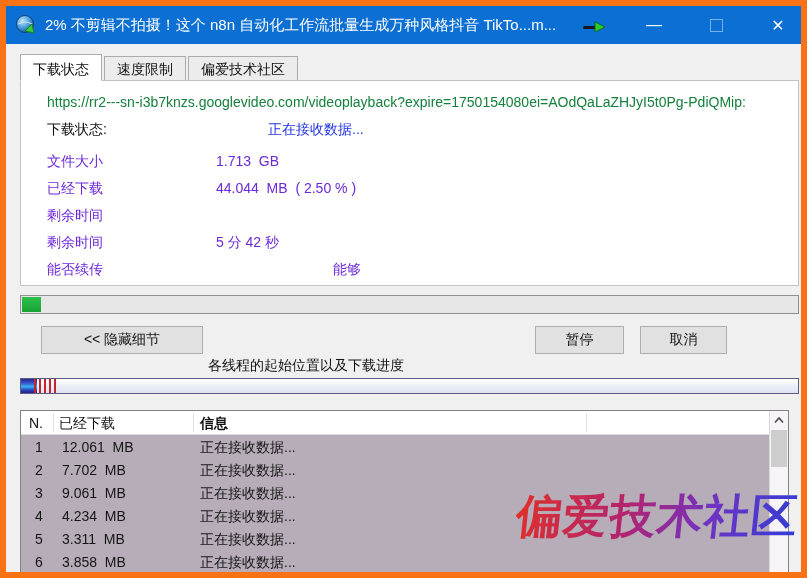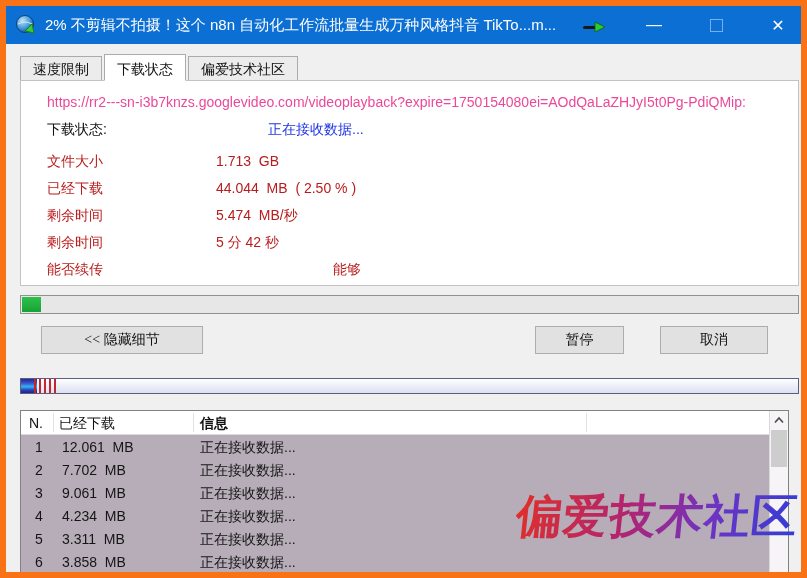--- a/index.html
+++ b/index.html
@@ -21,37 +21,37 @@
   .cap-btn.close{left:741px;}
   .max-glyph{width:13px;height:13px;border:1px solid rgba(255,255,255,.45);display:inline-block;}
   
   .client{position:absolute;top:38px;left:0;right:0;bottom:0;background:#f0f0f0;}
   
   .tabs{position:absolute;top:10px;left:14px;display:flex;align-items:flex-end;height:27px;}
   .tab{font-size:14px;color:#111;padding:4px 12px 5px;border:1px solid #ababab;border-bottom:none;background:#ececec;margin-right:2px;height:25px;cursor:pointer;}
   .tab.active{background:#fff;height:27px;padding-top:6px;position:relative;z-index:3;border-bottom:1px solid #fff;}
   
   .panel{position:absolute;top:36px;left:14px;width:779px;height:206px;background:#fff;border:1px solid #c3c3c3;z-index:2;}
-  .url{position:absolute;top:13px;left:26px;right:10px;font-size:14px;color:#ec4899;white-space:nowrap;overflow:hidden;}
+  .url{position:absolute;top:13px;left:26px;right:10px;font-size:14px;color:#15803d;white-space:nowrap;overflow:hidden;}
   .status-row{position:absolute;top:40px;left:26px;font-size:14px;color:#111;}
   .status-label{display:inline-block;}
   .status-value{position:absolute;left:221px;top:0;color:#2136e2;white-space:pre;}
   .stats{position:absolute;top:67px;left:26px;right:12px;}
-  .stat-row{position:relative;height:27px;line-height:27px;font-size:14px;color:#b91c1c;}
+  .stat-row{position:relative;height:27px;line-height:27px;font-size:14px;color:#6d28d9;}
   .stat-label{position:absolute;left:0;}
   .stat-value{position:absolute;left:169px;white-space:pre;}
   .stat-value.indent{left:286px;}
   
   .progress{position:absolute;top:251px;left:14px;width:779px;height:19px;border:1px solid #919191;background:#e7e7e7;padding:1px;}
   .progress-fill{height:100%;background:linear-gradient(180deg,#2ec14b,#17a234);width:0;}
   
-  .btn{position:absolute;top:282px;height:28px;background:#e1e1e1;border:1px solid #adadad;font-size:14px;color:#111;font-family:Liberation Serif, serif;cursor:pointer;}
+  .btn{position:absolute;top:282px;height:28px;background:#e1e1e1;border:1px solid #adadad;font-size:14px;color:#111;font-family:Liberation Sans, sans-serif;cursor:pointer;}
   .btn.hide{left:35px;width:162px;}
   .btn.pause{left:529px;width:89px;}
-  .btn.cancel{left:654px;width:108px;}
+  .btn.cancel{left:634px;width:87px;}
   
   .caption{position:absolute;top:313px;left:0;width:600px;text-align:center;font-size:14px;color:#111;}
   
   .threadbar{position:absolute;top:334px;left:14px;width:779px;height:16px;border:1px solid #5d5d82;background:linear-gradient(180deg,#ffffff 0%,#eef0f8 45%,#dde1f0 100%);overflow:hidden;}
   .tb-blue{position:absolute;left:0;top:0;bottom:0;width:16px;background:linear-gradient(180deg,#232a8f 0%,#3b4ecc 28%,#35b3ef 55%,#2b3db8 80%,#1d2687 100%);}
   .tb-red{position:absolute;left:13px;top:0;bottom:0;width:24px;background:repeating-linear-gradient(90deg,#c2272b 0 2px,transparent 2px 5px);}
   
   .table{position:absolute;top:366px;left:14px;width:769px;height:170px;border:1px solid #828282;background:#b7adb9;overflow:hidden;}
   .thead{position:absolute;top:0;left:0;right:19px;height:24px;background:#fff;border-bottom:1px solid #d9d9d9;font-size:14px;color:#111;}
   .th{position:absolute;top:0;height:24px;line-height:24px;}
@@ -106,63 +106,63 @@
     <button class="cap-btn min">—</button>
     <button class="cap-btn max">
         <span class="max-glyph"></span>
       </button>
     <button class="cap-btn close">✕</button>
   </div>
 
   <div class="client">
 
     <div class="tabs" id="tabs">
+        <div class="tab active">下载状态</div>
         <div class="tab">速度限制</div>
-        <div class="tab active">下载状态</div>
         <div class="tab">偏爱技术社区</div>
       </div>
 
     <div class="panel">
       <div class="url">https://rr2---sn-i3b7knzs.googlevideo.com/videoplayback?expire=1750154080ei=AOdQaLaZHJyI5t0Pg-PdiQMip:</div>
       <div class="status-row">
         <span class="status-label">下载状态:</span>
         <span class="status-value">正在接收数据...</span>
       </div>
       <div class="stats" id="stats">
           <div class="stat-row">
             <span class="stat-label">文件大小</span>
             <span class="stat-value">1.713  GB</span>
           </div>
           <div class="stat-row">
             <span class="stat-label">已经下载</span>
             <span class="stat-value">44.044  MB  ( 2.50 % )</span>
           </div>
           <div class="stat-row">
             <span class="stat-label">剩余时间</span>
-            <span class="stat-value">5.474  MB/秒</span>
           </div>
           <div class="stat-row">
             <span class="stat-label">剩余时间</span>
             <span class="stat-value">5 分 42 秒</span>
           </div>
           <div class="stat-row">
             <span class="stat-label">能否续传</span>
             <span class="stat-value indent">能够</span>
           </div>
         </div>
     </div>
 
     <div class="progress">
       <div class="progress-fill" id="progress-fill" style="width: 2.5%;"></div>
     </div>
 
     <button class="btn hide">&lt;&lt; 隐藏细节</button>
     <button class="btn pause">暂停</button>
     <button class="btn cancel">取消</button>
 
+    <div class="caption">各线程的起始位置以及下载进度</div>
 
     <div class="threadbar">
       <div class="tb-blue"></div>
       <div class="tb-red"></div>
     </div>
 
     <div class="table">
       <div class="thead" id="thead">
           <span class="th" style="left: 8px;">N.</span>
           <span class="th" style="left: 38px;">已经下载</span>

